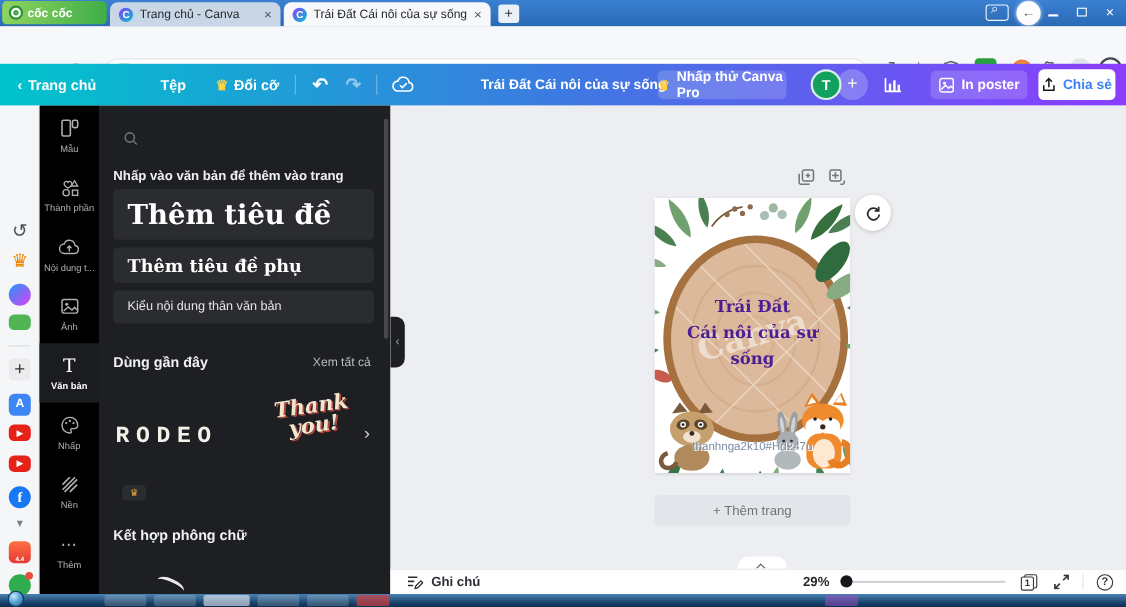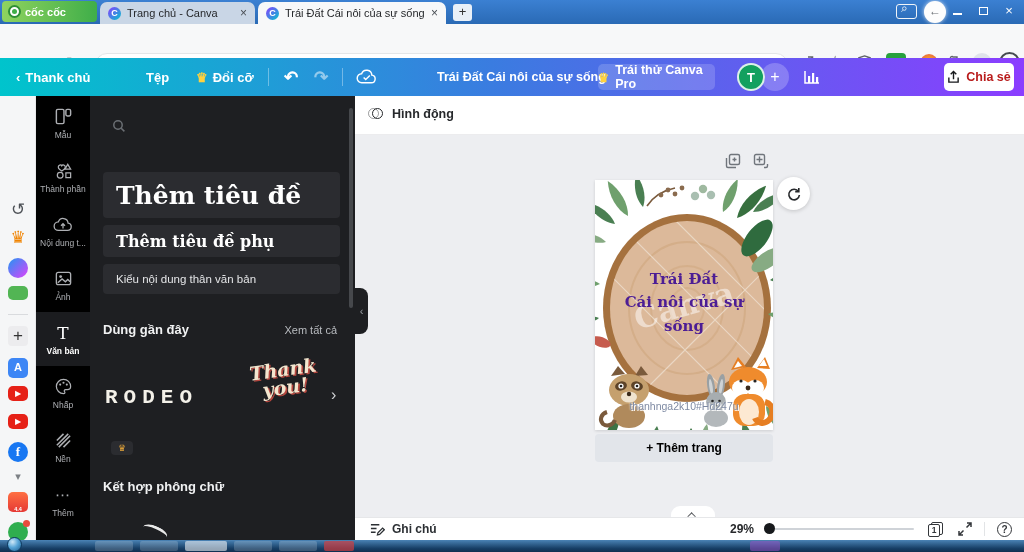--- a/index.html
+++ b/index.html
@@ -41,21 +41,21 @@
   .profile-circ { position:absolute; left:999px; top:28px; width:21px; height:21px; border-radius:50%; border:2px solid #454a50; }
 
   
   .canvabar { position:absolute; left:0; top:58px; width:1024px; height:38px; background:linear-gradient(90deg,#00c4cc 0%,#3a7ce0 48%,#8b3dff 100%); color:#fff; }
   .cb-item { position:absolute; top:0; height:38px; display:flex; align-items:center; gap:5px; font-size:13px; font-weight:bold; color:#fff; }
   .cb-sep { position:absolute; top:10px; width:1px; height:18px; background:rgba(255,255,255,.35); }
   .cb-pill { position:absolute; top:6px; height:26px; background:rgba(255,255,255,.17); border-radius:5px; display:flex; align-items:center; justify-content:center; gap:6px; font-size:12.5px; font-weight:bold; color:#fff; }
   .gold { color:#ffd23e; }
   .cb-avatar { position:absolute; left:737px; top:5px; width:28px; height:28px; border-radius:50%; background:#12a05f; border:2px solid rgba(255,255,255,.85); color:#fff; font-size:13px; font-weight:bold; text-align:center; line-height:25px; z-index:2; }
   .cb-plus { position:absolute; left:761px; top:5px; width:28px; height:28px; border-radius:50%; background:rgba(255,255,255,.22); color:#fff; font-size:16px; text-align:center; line-height:27px; z-index:1; }
-  .cb-share { position:absolute; left:944px; top:5px; width:70px; height:28px; background:#fff; border-radius:5px; color:#b91c1c; font-size:12.5px; font-weight:bold; display:flex; align-items:center; justify-content:center; gap:6px; }
+  .cb-share { position:absolute; left:944px; top:5px; width:70px; height:28px; background:#fff; border-radius:5px; color:#3b82f6; font-size:12.5px; font-weight:bold; display:flex; align-items:center; justify-content:center; gap:6px; }
 
   
   .ossidebar { position:absolute; left:0; top:96px; width:36px; height:444px; background:#f5f6f7; border-right:1px solid #e7e8ea; }
   .os-ic { position:absolute; left:8px; width:20px; height:20px; }
   .circ { border-radius:50%; }
   .rnd { border-radius:5px; }
   .os-glyph { font-size:17px; color:#4d5156; text-align:center; line-height:20px; }
   .os-div { position:absolute; left:8px; width:20px; height:1px; background:#d9dbde; }
   .reddot:after { content:""; position:absolute; right:-2px; top:-2px; width:7px; height:7px; border-radius:50%; background:#e74c3c; }
   .mini-badge { position:absolute; left:1px; bottom:0px; font-size:5.5px; color:#fff; font-weight:bold; width:18px; text-align:center; }
@@ -95,21 +95,21 @@
   .anim-ic { width:17px; height:17px; position:relative; }
   .anim-ic i { position:absolute; width:11px; height:11px; border:1.5px solid #26282b; border-radius:50%; }
   .anim-ic i:nth-child(1){ left:0; top:3px; opacity:.45; }
   .anim-ic i:nth-child(2){ left:4px; top:3px; }
   .pg-tools { position:absolute; left:370px; top:57px; display:flex; gap:12px; color:#70757c; }
   .page { position:absolute; left:240px; top:84px; width:178px; height:250px; background:#fff; box-shadow:0 1px 3px rgba(0,0,0,.14); overflow:hidden; }
   .page-title { position:absolute; left:0; top:88px; width:178px; text-align:center; font-family:"DejaVu Serif",serif; font-weight:bold; font-size:15px; line-height:1.55; color:#4c1d95; z-index:3; }
   .canva-wm { position:absolute; left:0; top:108px; width:178px; text-align:center; font-family:"DejaVu Serif",serif; font-weight:bold; font-size:30px; color:rgba(255,255,255,.5); transform:rotate(-16deg); z-index:2; }
   .user-wm { position:absolute; left:0; bottom:18px; width:178px; text-align:center; font-size:10.5px; color:#7e8aa3; text-shadow:0 0 2px #fff,1px 1px 0 #fff; z-index:4; }
   .rotate-btn { position:absolute; left:422px; top:81px; width:33px; height:33px; background:#fff; border-radius:50%; box-shadow:0 1px 4px rgba(0,0,0,.18); display:flex; align-items:center; justify-content:center; color:#26282b; }
-  .addpage { position:absolute; left:240px; top:338px; width:178px; height:28px; background:#e2e5ea; border-radius:4px; color:#000000; font-size:12px; font-weight:bold; display:flex; align-items:center; justify-content:center; }
+  .addpage { position:absolute; left:240px; top:354px; width:178px; height:28px; background:#e2e5ea; border-radius:4px; color:#737373; font-size:12px; font-weight:normal; display:flex; align-items:center; justify-content:center; }
   .notch { position:absolute; left:316px; top:410px; width:44px; height:12px; background:#fff; border-radius:9px 9px 0 0; display:flex; align-items:flex-end; justify-content:center; }
   .notch i { width:6px; height:6px; border-left:1.5px solid #55585c; border-top:1.5px solid #55585c; transform:rotate(45deg) translateY(2px); }
 
   
   .statusbar { position:absolute; left:355px; top:517px; width:669px; height:23px; background:#fff; border-top:1px solid #e6e7e9; display:flex; align-items:center; }
   .notes { display:flex; align-items:center; gap:7px; margin-left:14px; font-size:12px; font-weight:bold; color:#2b2f33; }
   .zoom-pct { margin-left:auto; font-size:12px; font-weight:bold; color:#26282b; }
   .slider { position:relative; width:150px; height:2px; background:#cfd3d8; border-radius:1px; margin:0 14px 0 10px; }
   .knob { position:absolute; left:0px; top:-5px; width:11px; height:11px; border-radius:50%; background:#17191c; }
   .pages-ic { position:relative; width:16px; height:15px; margin-right:14px; }
@@ -183,21 +183,21 @@
           <path d="M7 3h4v2.2a1.8 1.8 0 1 0 3.6 0H15v4h-2.2a1.8 1.8 0 1 0 0 3.6H15V15H4V6h2.2a1.8 1.8 0 1 1 0-3.6z" fill="none" stroke="currentColor" stroke-width="1.4"></path>
         </svg>
     </span>
     <span class="avatar-gray">☻</span>
     <span class="profile-circ"></span>
   </div>
 
   <div class="canvabar">
     <div class="cb-item" style="left:16px;">
       <span>‹</span>
-      <span>Thank chủ</span>
+      <span>Trang chủ</span>
     </div>
     <div class="cb-item" style="left:146px;">
       <span>Tệp</span>
     </div>
     <div class="cb-item" style="left:196px;">
       <span class="gold">♛</span>
       <span>Đổi cỡ</span>
     </div>
     <span class="cb-sep" style="left:268px;"></span>
     <div class="cb-item" style="left:284px;font-size:17px;">↶</div>
@@ -205,31 +205,41 @@
     <span class="cb-sep" style="left:342px;"></span>
     <div class="cb-item" style="left:356px;">
       <svg class="svg-ic" width="21" height="16" viewBox="0 0 22 16">
           <path d="M6 14h10a4 4 0 0 0 .6-7.96A5.5 5.5 0 0 0 5.9 4.6 4.3 4.3 0 0 0 6 14z" fill="none" stroke="#fff" stroke-width="1.5"></path>
           <path d="m8 8.5 2.2 2.2L14.5 6.5" fill="none" stroke="#fff" stroke-width="1.5"></path>
         </svg>
     </div>
     <div class="cb-item" style="left:437px;font-weight:bold;font-size:12.5px;">Trái Đất Cái nôi của sự sống</div>
     <div class="cb-pill" style="left:598px;width:117px;">
       <span class="gold">♛</span>
-      <span>Trái thử Canva Pro</span>
+      <span>Nhấp thử Canva Pro</span>
     </div>
     <div class="cb-avatar">T</div>
     <div class="cb-plus">+</div>
     <div class="cb-item" style="left:802px;">
       <svg class="svg-ic" width="20" height="18" viewBox="0 0 20 18">
           <path d="M3 3v12h14" stroke="#fff" stroke-width="1.5" fill="none"></path>
           <rect x="6" y="8" width="2.2" height="7" fill="#fff"></rect>
           <rect x="10" y="5" width="2.2" height="10" fill="#fff"></rect>
           <rect x="14" y="9" width="2.2" height="6" fill="#fff"></rect>
         </svg>
+    </div>
+    <div class="cb-pill" style="left:846px;width:88px;">
+      <span>
+        <svg class="svg-ic" width="15" height="15" viewBox="0 0 16 16">
+            <rect x="1.5" y="1.5" width="13" height="13" rx="2" fill="none" stroke="#fff" stroke-width="1.4"></rect>
+            <circle cx="6" cy="6" r="1.4" fill="#fff"></circle>
+            <path d="m3 12 4-4 3 3 2-2 2 2" fill="none" stroke="#fff" stroke-width="1.4"></path>
+          </svg>
+      </span>
+      <span>In poster</span>
     </div>
     <div class="cb-share">
       <span>
         <svg class="svg-ic" width="13" height="14" viewBox="0 0 14 15">
             <path d="M7 10V2M4 4.6 7 1.5l3 3.1" fill="none" stroke="#17191c" stroke-width="1.5"></path>
             <path d="M2 8v5h10V8" fill="none" stroke="#17191c" stroke-width="1.5"></path>
           </svg>
       </span>
       <span>Chia sẻ</span>
     </div>
@@ -325,48 +335,40 @@
     </div>
   </div>
 
   <div class="panel">
     <span class="search-mag">
       <svg class="svg-ic" width="14" height="14" viewBox="0 0 14 14">
           <circle cx="6" cy="6" r="4.2" fill="none" stroke="currentColor" stroke-width="1.5"></circle>
           <path d="m9.2 9.2 3.2 3.2" stroke="currentColor" stroke-width="1.5"></path>
         </svg>
     </span>
+    <div class="hint">Nhấp vào văn bản để thêm vào trang</div>
     <div class="tbtn tbtn1">Thêm tiêu đề</div>
     <div class="tbtn tbtn2">Thêm tiêu đề phụ</div>
     <div class="tbtn tbtn3">Kiểu nội dung thân văn bản</div>
     <div class="recent">Dùng gần đây</div>
     <div class="seeall">Xem tất cả</div>
     <div class="rodeo">RODEO</div>
     <div class="thank">
       <span style="display:block;">Thank</span>
       <span style="display:block;">you!</span>
     </div>
     <div class="prev-arrow">›</div>
     <div class="crown-badge">♛</div>
     <div class="combos">Kết hợp phông chữ</div>
     <div class="frag"></div>
     <div class="pscroll"></div>
   </div>
   <div class="collapse-tab">‹</div>
 
   <div class="canvas">
-    <div class="animbar">
-      <div class="anim-btn">
-        <span class="anim-ic">
-            <i></i>
-            <i></i>
-          </span>
-        <span>Hình động</span>
-      </div>
-    </div>
 
     <div class="pg-tools">
       <span>
         <svg class="svg-ic" width="16" height="16" viewBox="0 0 16 16">
             <rect x="4.5" y="1.5" width="10" height="10" rx="1.5" fill="none" stroke="currentColor" stroke-width="1.4"></rect>
             <path d="M1.5 5v8a1.5 1.5 0 0 0 1.5 1.5h8" fill="none" stroke="currentColor" stroke-width="1.4"></path>
             <path d="M9.5 4.5v4M7.5 6.5h4" stroke="currentColor" stroke-width="1.4"></path>
           </svg>
       </span>
       <span>

